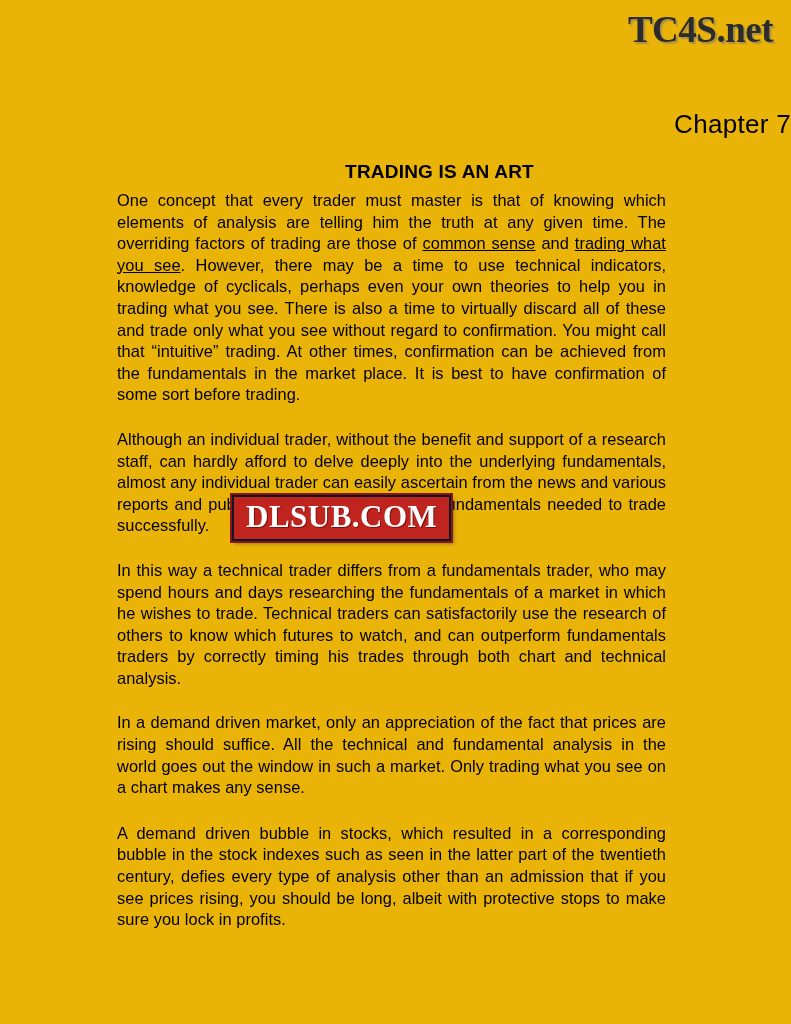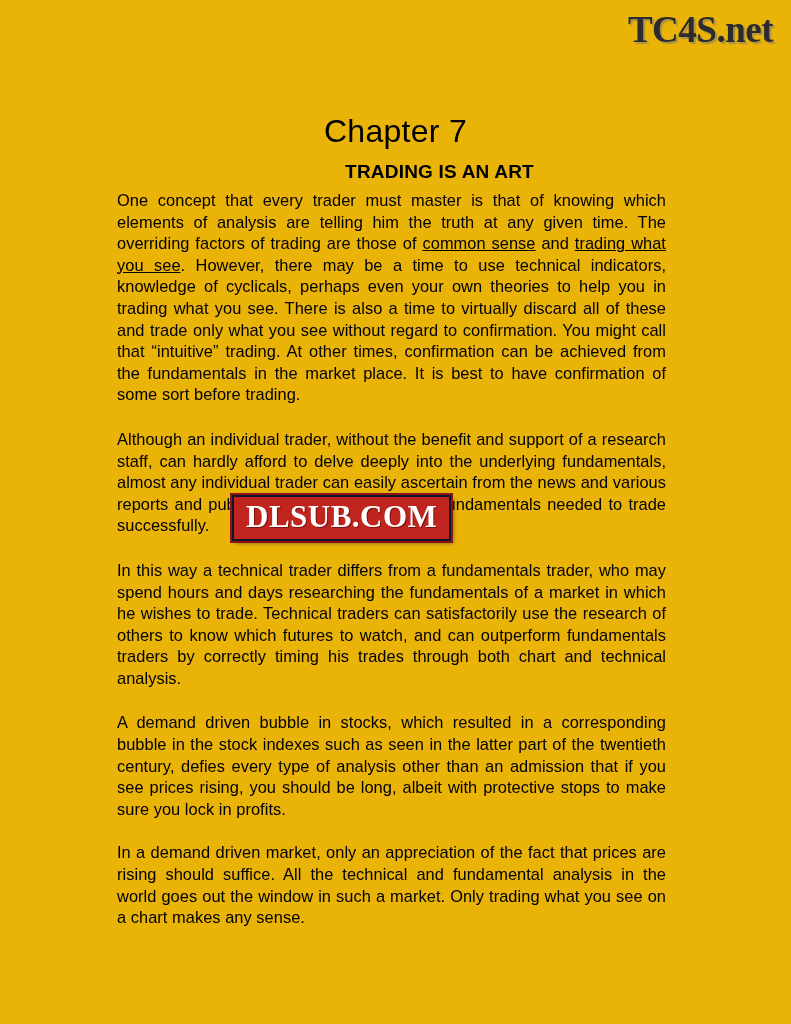--- a/index.html
+++ b/index.html
@@ -34,23 +34,23 @@
     letter-spacing: -0.5px;
     text-shadow: 2px 2px 1px rgba(120,120,120,0.55);
   }
 
   
   .chapter-title {
     position: absolute;
     top: 92px;
     left: 0;
     width: 100%;
-    text-align: center;
+    text-align: right;
     font-family: "Liberation Sans", sans-serif;
-    font-size: 32px;
+    font-size: 26px;
     font-weight: normal;
     letter-spacing: 0.3px;
   }
   .chapter-subtitle {
     position: absolute;
     top: 145px;
     left: 0;
     width: 100%;
     text-align: center;
     font-size: 19px;
@@ -133,23 +133,23 @@
   <h2 class="chapter-subtitle">TRADING IS AN ART</h2>
 
   <div class="body-text">
 
     <p class="para p1"><span>One concept that every trader must master is that of knowing which elements of analysis are telling him the truth at any given time. The overriding factors of trading are those of </span><span class="u">common sense</span><span> and </span><span class="u">trading what you see</span><span>.  However, there may be a time to use technical indicators, knowledge of cyclicals, perhaps even your own theories to help you in trading what you see.  There is also a time to virtually discard all of these and trade only what you see without regard to confirmation.  You might call that “intuitive” trading.  At other times, confirmation can be achieved from the fundamentals in the market place.  It is best to have confirmation of some sort before trading.</span></p>
 
     <p class="para p2">Although an individual trader, without the benefit and support of a research staff, can hardly afford to delve deeply into the underlying fundamentals, almost any individual trader can easily ascertain from the news and various reports and publications some of the basic fundamentals needed to trade successfully.</p>
 
     <p class="para p3">In this way a technical trader differs from a fundamentals trader, who may spend hours and days researching the fundamentals of a market in which he wishes to trade.  Technical traders can satisfactorily use the research of others to know which futures to watch, and can outperform fundamentals traders by correctly timing his trades through both chart and technical analysis.</p>
 
+    <p class="para p4">In a demand driven market, only an appreciation of the fact that prices are rising should suffice.  All the technical and fundamental analysis in the world goes out the window in such a market.  Only trading what you see on a chart makes any sense.</p>
+
     <p class="para p5">A demand driven bubble in stocks, which resulted in a corresponding bubble in the stock indexes such as seen in the latter part of the twentieth century, defies every type of analysis other than an admission that if you see prices rising, you should be long, albeit with protective stops to make sure you lock in profits.</p>
-
-    <p class="para p4">In a demand driven market, only an appreciation of the fact that prices are rising should suffice.  All the technical and fundamental analysis in the world goes out the window in such a market.  Only trading what you see on a chart makes any sense.</p>
 
   </div>
 
   <div class="wm-center">DLSUB.COM</div>
 
 
 
 </div>
 
 </body></html>

